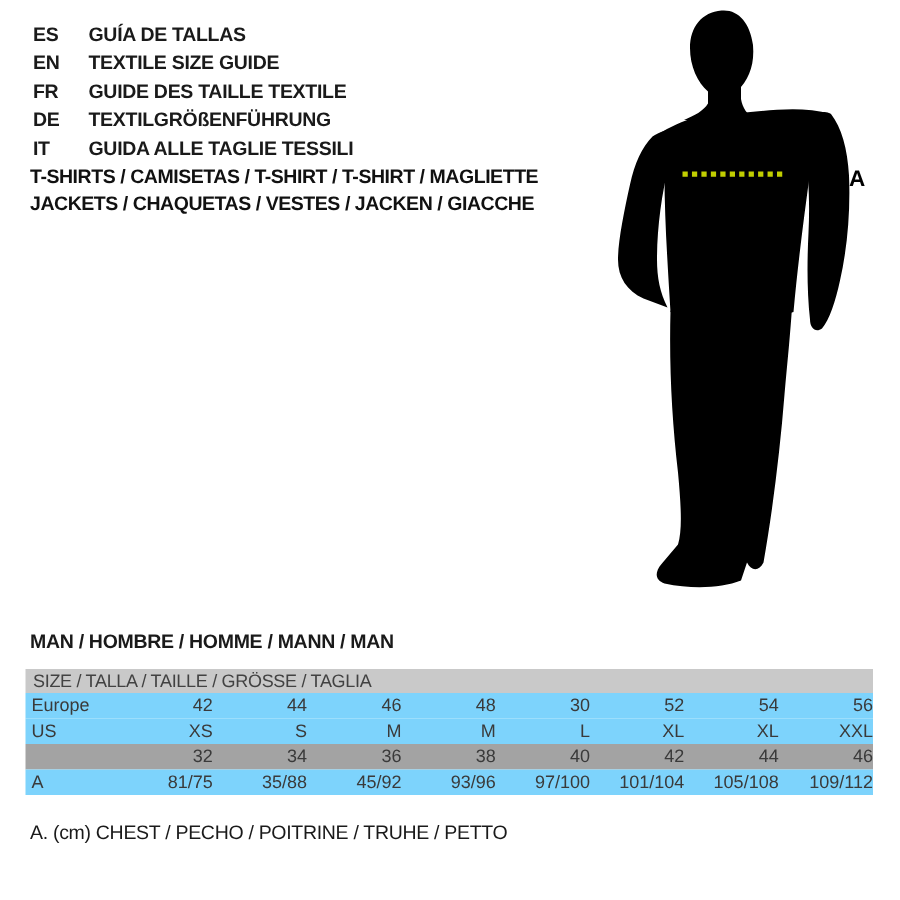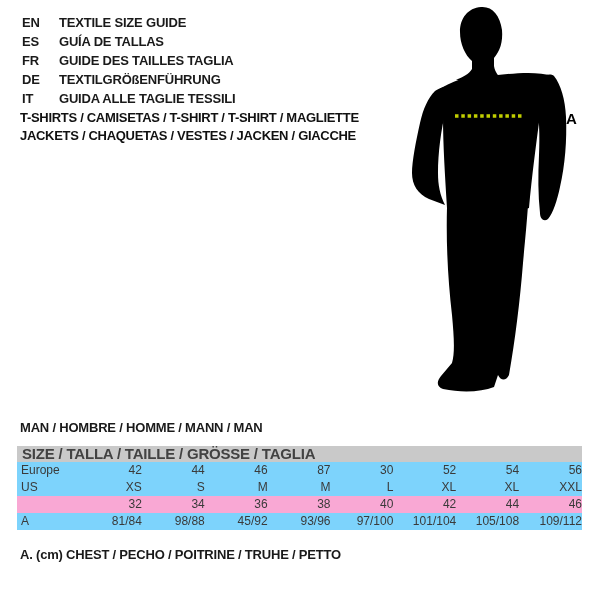--- a/index.html
+++ b/index.html
@@ -14,43 +14,43 @@
   .lang-label{font-size:13px;font-weight:bold;letter-spacing:-0.2px;color:#1a1a1a;white-space:nowrap;}
   
   .category-block{position:absolute;left:20px;top:109px;}
   .category-line{font-size:13px;font-weight:bold;letter-spacing:-0.3px;line-height:18px;color:#111;white-space:nowrap;}
   
   .figure-wrap{position:absolute;left:405px;top:5px;width:190px;height:390px;}
   
   .section-title{position:absolute;left:20px;top:420px;font-size:13px;font-weight:bold;letter-spacing:-0.2px;color:#1a1a1a;text-align:center;}
   
   .size-table{position:absolute;left:17px;top:446px;width:565px;font-size:12px;color:#3a3a3a;}
-  .thead{height:16px;line-height:16px;background:#c9c9c9;color:#424242;padding-left:5px;font-size:15px;letter-spacing:-0.2px;font-weight:bold;}
+  .thead{height:16px;line-height:16px;background:#c9c9c9;color:#424242;padding-left:5px;font-size:12px;letter-spacing:-0.2px;}
   .trow{display:grid;grid-template-columns:62px repeat(8,1fr);height:17px;line-height:17px;background:#7dd3fc;}
-  .trow.stripe{background:#f9a8d4;}
+  .trow.stripe{background:#a3a3a3;}
   .tlabel{padding-left:4px;text-align:left;}
   .tcell{text-align:right;}
   
-  .footnote{position:absolute;left:20px;top:547px;font-size:13px;font-weight:bold;letter-spacing:-0.2px;color:#1a1a1a;}
+  .footnote{position:absolute;left:20px;top:547px;font-size:13px;font-weight:normal;letter-spacing:-0.2px;color:#1a1a1a;}
 </style>
 </head>
 <body>
 
 <div class="lang-block">
   <div class="lang-row">
+    <span class="lang-code">ES</span>
+    <span class="lang-label">GUÍA DE TALLAS</span>
+  </div>
+  <div class="lang-row">
     <span class="lang-code">EN</span>
     <span class="lang-label">TEXTILE SIZE GUIDE</span>
   </div>
   <div class="lang-row">
-    <span class="lang-code">ES</span>
-    <span class="lang-label">GUÍA DE TALLAS</span>
-  </div>
-  <div class="lang-row">
     <span class="lang-code">FR</span>
-    <span class="lang-label">GUIDE DES TAILLES TAGLIA</span>
+    <span class="lang-label">GUIDE DES TAILLE TEXTILE</span>
   </div>
   <div class="lang-row">
     <span class="lang-code">DE</span>
     <span class="lang-label">TEXTILGRÖßENFÜHRUNG</span>
   </div>
   <div class="lang-row">
     <span class="lang-code">IT</span>
     <span class="lang-label">GUIDA ALLE TAGLIE TESSILI</span>
   </div>
 </div>
@@ -76,21 +76,21 @@
 <div class="section-title">MAN / HOMBRE / HOMME / MANN / MAN</div>
 
 <div class="size-table">
   <div class="thead">SIZE / TALLA / TAILLE / GRÖSSE / TAGLIA</div>
 
   <div class="trow">
     <div class="tlabel">Europe</div>
     <div class="tcell">42</div>
     <div class="tcell">44</div>
     <div class="tcell">46</div>
-    <div class="tcell">87</div>
+    <div class="tcell">48</div>
     <div class="tcell">30</div>
     <div class="tcell">52</div>
     <div class="tcell">54</div>
     <div class="tcell">56</div>
   </div>
 
   <div class="trow">
     <div class="tlabel">US</div>
     <div class="tcell">XS</div>
     <div class="tcell">S</div>
@@ -109,22 +109,22 @@
     <div class="tcell">36</div>
     <div class="tcell">38</div>
     <div class="tcell">40</div>
     <div class="tcell">42</div>
     <div class="tcell">44</div>
     <div class="tcell">46</div>
   </div>
 
   <div class="trow">
     <div class="tlabel">A</div>
-    <div class="tcell">81/84</div>
-    <div class="tcell">98/88</div>
+    <div class="tcell">81/75</div>
+    <div class="tcell">35/88</div>
     <div class="tcell">45/92</div>
     <div class="tcell">93/96</div>
     <div class="tcell">97/100</div>
     <div class="tcell">101/104</div>
     <div class="tcell">105/108</div>
     <div class="tcell">109/112</div>
   </div>
 </div>
 
 <div class="footnote">A. (cm) CHEST / PECHO / POITRINE / TRUHE / PETTO</div>

